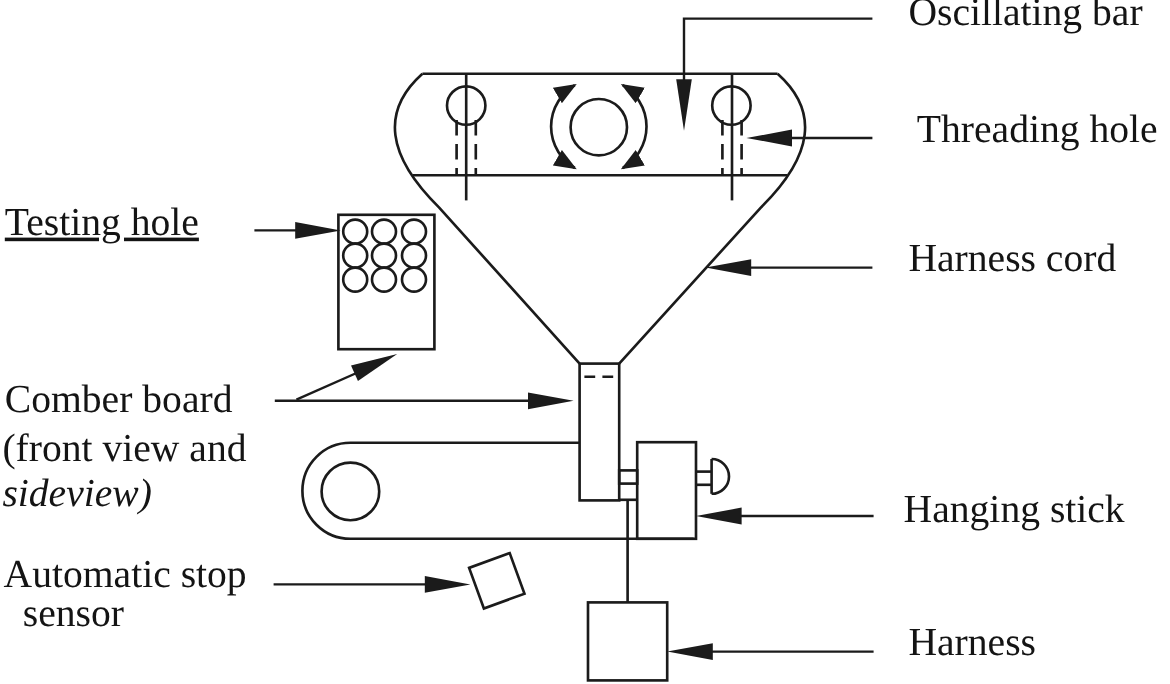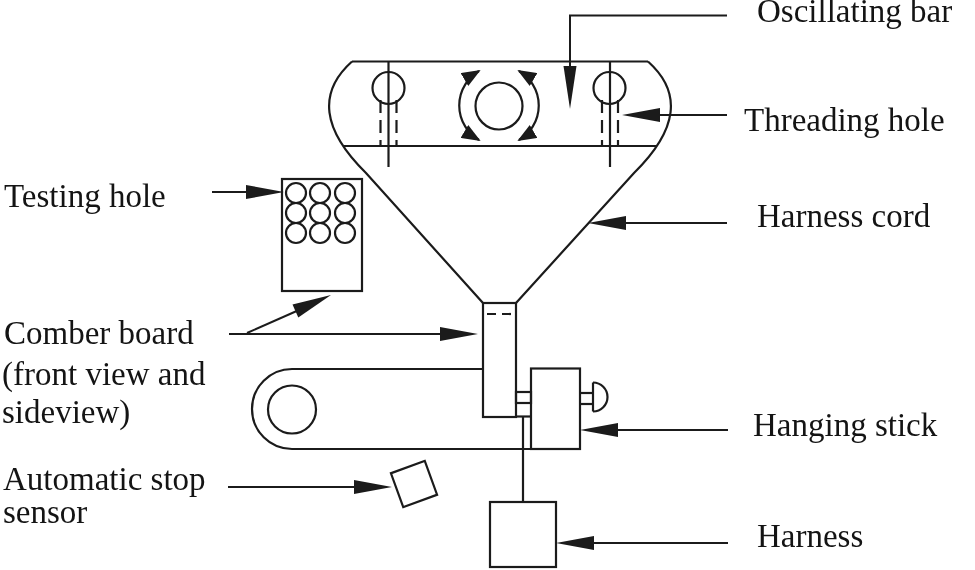--- a/index.html
+++ b/index.html
@@ -150,30 +150,30 @@
       </g>
       <g>
         <path d="M228,487 H355" fill="none"></path>
         <polygon points="392,487 354,480 354,494" stroke="none"></polygon>
       </g>
     </g>
   </svg>
 
   <div class="lbl" style="left:757px; top:-5px;">Oscillating bar</div>
 
-  <div class="lbl" style="left:744px; top:92px;margin-top:12px;">Threading hole</div>
+  <div class="lbl" style="left:764px; top:92px;">Threading hole</div>
 
   <div class="lbl" style="left:757px; top:200px;text-align:right;">Harness cord</div>
 
   <div class="lbl" style="left:753px; top:409px;text-align:right;">Hanging stick</div>
 
   <div class="lbl" style="left:757px; top:520px;">Harness</div>
 
-  <div class="lbl" style="left:4px; top:180px;">Testing hole</div>
+  <div class="lbl" style="left:4px; top:170px;text-decoration:underline;">Testing hole</div>
 
   <div class="lbl" style="left:4px; top:317px;">Comber board</div>
   <div class="lbl" style="left:2px; top:358px;">(front view and</div>
-  <div class="lbl" style="left:2px; top:396px;">sideview)</div>
+  <div class="lbl" style="left:2px; top:396px;font-style:italic;">sideview)</div>
 
   <div class="lbl" style="left:3px; top:463px;">Automatic stop</div>
-  <div class="lbl" style="left:3px; top:496px;text-align:right;">sensor</div>
+  <div class="lbl" style="left:19px; top:496px;text-align:right;">sensor</div>
 
 </div>
 
 </body></html>

